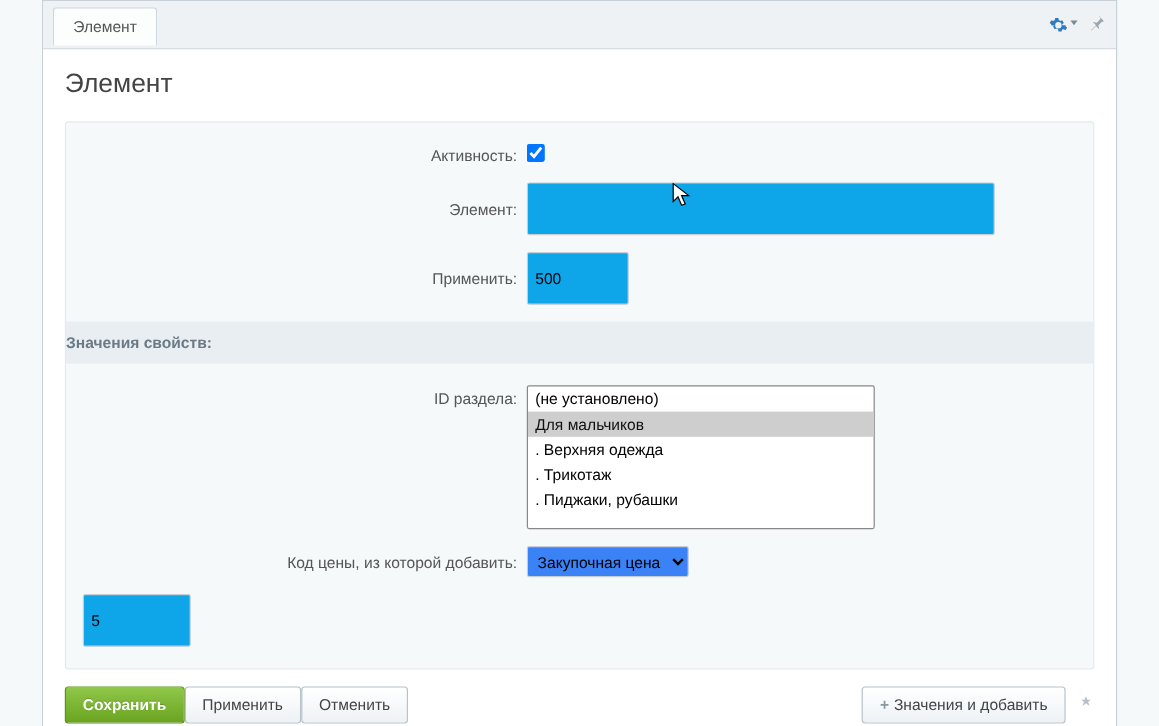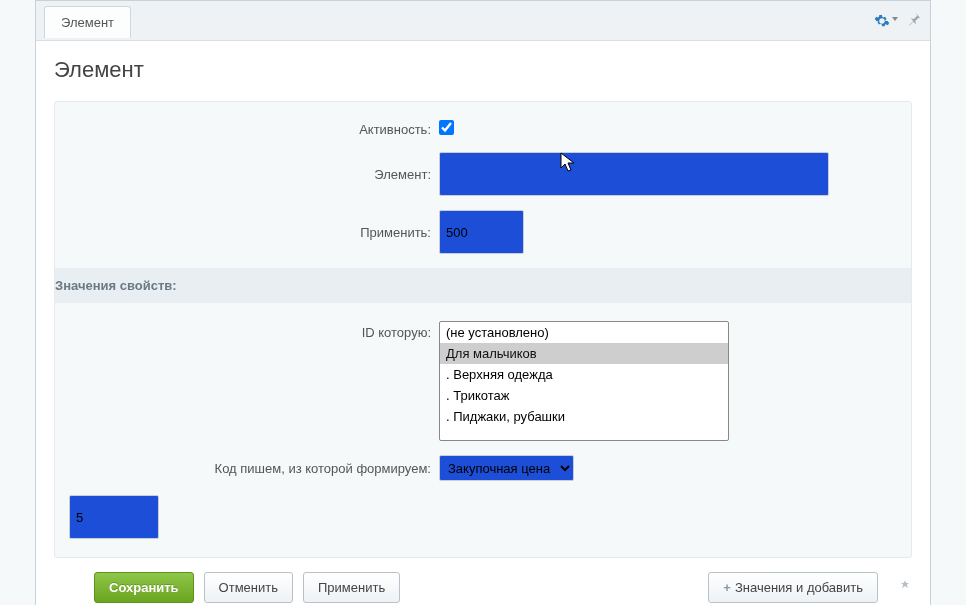--- a/index.html
+++ b/index.html
@@ -94,21 +94,21 @@
     padding-top: 4px;
   }
   .form-label.no-top { padding-top: 0; }
   .form-control { flex: 1; }
   input[type="text"], input[type="number"] {
     border: 1px solid #c7ced5;
     border-radius: 2px;
     padding: 21px 6px;
     font-size: 13px;
     height: 24px;
-    background: #1d4ed8;
+    background: #0ea5e9;
   }
   input.wide { width: 390px; }
   input.short { width: 85px; }
   input.short2 { width: 90px; }
   .section-header {
     background: #e8eef2;
     text-align: left;
     padding: 10px 0;
     font-weight: bold;
     color: #6b7a85;
@@ -122,32 +122,31 @@
     font-size: 13px;
     background: #fff;
   }
   select.listbox option { padding: 3px 6px; }
   select.dropdown {
     border: 1px solid #c7ced5;
     border-radius: 2px;
     padding: 3px 4px;
     font-size: 13px;
     height: 26px;
-    background: #1d4ed8;
+    background: #3b82f6;
     width: 135px;
   }
   input[type="checkbox"] {
     width: 15px; height: 15px;
   }
   .button-bar {
     display: flex;
     align-items: center;
-    gap: 10px;
+    gap: 0;
     margin-top: 14px;
-    margin-left: 40px;
   }
   .btn {
     border: 1px solid #b8c2ca;
     border-radius: 3px;
     padding: 7px 14px;
     font-size: 13px;
     cursor: pointer;
     background: linear-gradient(#fff,#eef2f5);
     color: #444;
   }
@@ -222,52 +221,52 @@
       <div class="form-row center">
         <div class="form-label no-top">Применить:</div>
         <div class="form-control">
           <input type="text" class="short" value="500" style="">
         </div>
       </div>
 
       <div class="section-header">Значения свойств:</div>
 
       <div class="form-row">
-        <div class="form-label">ID которую:</div>
+        <div class="form-label">ID раздела:</div>
         <div class="form-control">
           <select class="listbox" size="6" id="section-listbox">
               <option>(не установлено)</option>
               <option selected="">Для мальчиков</option>
               <option>. Верхняя одежда</option>
               <option>. Трикотаж</option>
               <option>. Пиджаки, рубашки</option>
             </select>
         </div>
       </div>
 
       <div class="form-row center">
-        <div class="form-label no-top">Код пишем, из которой формируем:</div>
+        <div class="form-label no-top">Код цены, из которой добавить:</div>
         <div class="form-control">
           <select class="dropdown" id="price-from-select"><option>Закупочная цена</option></select>
         </div>
       </div>
 
 
       <div class="form-row center" style="margin-bottom:4px;">
         <div class="form-control">
           <input type="text" class="short2" value="5" style="">
         </div>
       </div>
 
     </div>
 
     <div class="button-bar">
       <button class="btn primary">Сохранить</button>
+      <button class="btn">Применить</button>
       <button class="btn">Отменить</button>
-      <button class="btn">Применить</button>
       <div class="spacer"></div>
       <button class="btn">
         <span class="add-icon">+</span><span>Значения и добавить</span>
       </button>
       <span class="pin-bottom">
         <svg width="14" height="14" viewBox="0 0 24 24" fill="#b5bfc8">
             <path d="M12 2l2 5h5l-4 3 2 6-5-4-5 4 2-6-4-3h5z"></path>
           </svg>
       </span>
     </div>

